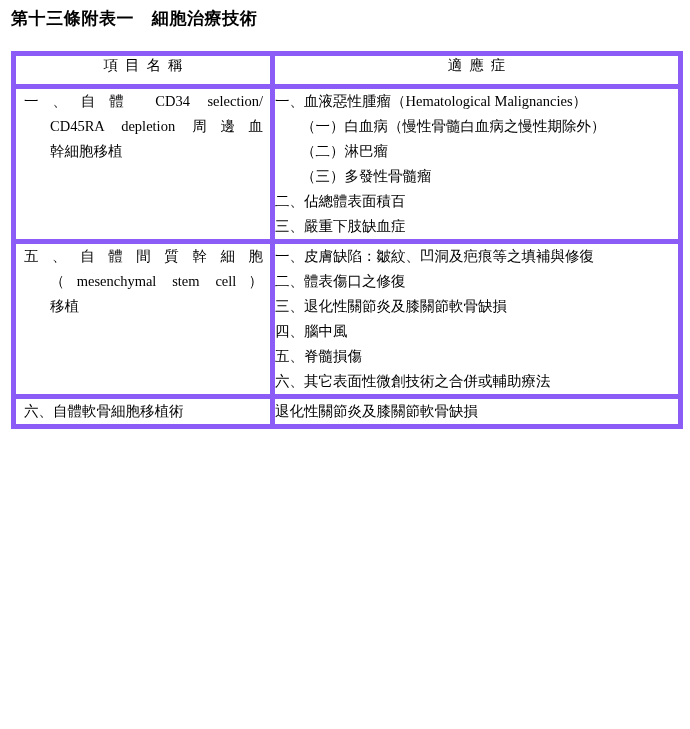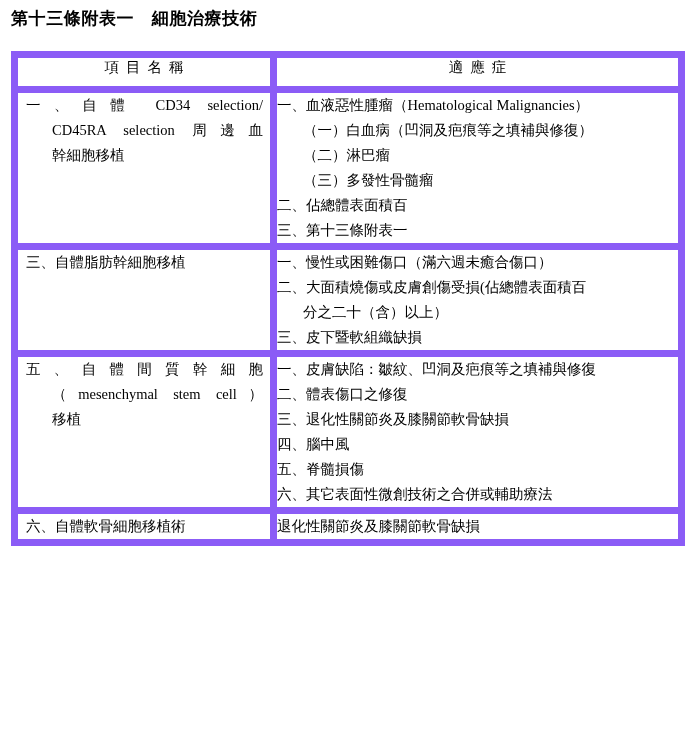--- a/index.html
+++ b/index.html
@@ -34,21 +34,21 @@
   table.cell-table {
     position: absolute;
     left: 11px;
     top: 51px;
     width: 667px;
     border-collapse: collapse;
     table-layout: fixed;
   }
   table.cell-table td,
   table.cell-table th {
-    border: 7px solid #8b5cf6;
+    border: 5px solid #8b5cf6;
     padding: 0;
     vertical-align: top;
     font-weight: normal;
   }
   col.col-name { width: 259px; }
   col.col-indi { width: 408px; }
 
   th.head-cell {
     height: 28px;
     text-align: center;
@@ -96,41 +96,30 @@
     <thead>
       <tr>
         <th class="head-cell">項目名稱</th>
         <th class="head-cell">適應症</th>
       </tr>
     </thead>
     <tbody id="table-body">
         <tr>
           <td class="body-cell left-cell">
             <div class="line ind-0 spread">一、自體 CD34 selection/</div>
-            <div class="line ind-1 spread">CD45RA selection 周邊血</div>
+            <div class="line ind-1 spread">CD45RA depletion 周邊血</div>
             <div class="line ind-1">幹細胞移植</div>
           </td>
           <td class="body-cell right-cell">
             <div class="line ind-0">一、血液惡性腫瘤（Hematological Malignancies）</div>
-            <div class="line ind-1">（一）白血病（凹洞及疤痕等之填補與修復）</div>
+            <div class="line ind-1">（一）白血病（慢性骨髓白血病之慢性期除外）</div>
             <div class="line ind-1">（二）淋巴瘤</div>
             <div class="line ind-1">（三）多發性骨髓瘤</div>
             <div class="line ind-0">二、佔總體表面積百</div>
-            <div class="line ind-0">三、第十三條附表一</div>
-          </td>
-        </tr>
-        <tr>
-          <td class="body-cell left-cell">
-            <div class="line ind-0">三、自體脂肪幹細胞移植</div>
-          </td>
-          <td class="body-cell right-cell">
-            <div class="line ind-0">一、慢性或困難傷口（滿六週未癒合傷口）</div>
-            <div class="line ind-0">二、大面積燒傷或皮膚創傷受損(佔總體表面積百</div>
-            <div class="line ind-1">分之二十（含）以上）</div>
-            <div class="line ind-0">三、皮下暨軟組織缺損</div>
+            <div class="line ind-0">三、嚴重下肢缺血症</div>
           </td>
         </tr>
         <tr>
           <td class="body-cell left-cell">
             <div class="line ind-0 spread">五、自體間質幹細胞</div>
             <div class="line ind-1 spread">（mesenchymal stem cell）</div>
             <div class="line ind-1">移植</div>
           </td>
           <td class="body-cell right-cell">
             <div class="line ind-0">一、皮膚缺陷：皺紋、凹洞及疤痕等之填補與修復</div>

